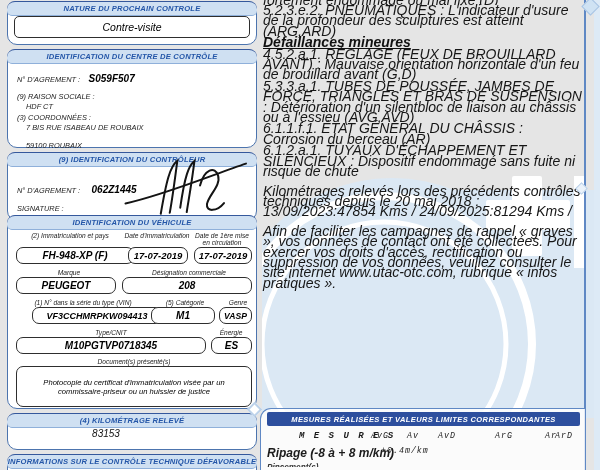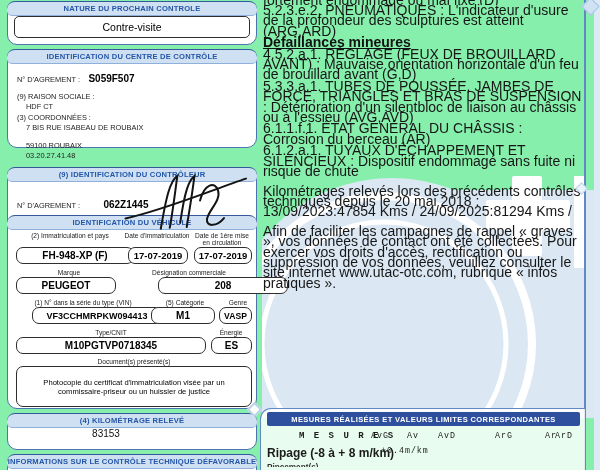--- a/index.html
+++ b/index.html
@@ -1,18 +1,18 @@
 <!DOCTYPE html>
 <html><head>
 <meta charset="utf-8">
 <style>
   html,body{margin:0;padding:0;}
   #page{
     position:relative; width:600px; height:470px; overflow:hidden;
-    background:#86efac; font-family:"Liberation Sans",sans-serif; color:#1c1c1c;
+    background:#e5e5e5; font-family:"Liberation Sans",sans-serif; color:#1c1c1c;font-style:italic;
   }
   
   .sec{
     position:absolute; left:7px; width:250px;
     border:1.6px solid #4c74ae; border-radius:10px; background:#fff;
     box-sizing:border-box;
   }
   .sec-header{
     background:#cfe0f2; color:#2456a8; font-weight:bold;
     font-size:7.6px; letter-spacing:.2px; text-align:center;
@@ -96,26 +96,26 @@
       </div>
       <div class="lbl" style="margin-top:6px;">(9) RAISON SOCIALE :</div>
       <div class="lbl" style="margin-left:9px; margin-top:1px;">HDF CT</div>
       <div class="lbl" style="margin-top:2px;">(3) COORDONNÉES :</div>
       <div class="lbl" style="margin-left:9px; margin-top:1px;">7 BIS RUE ISABEAU DE ROUBAIX</div>
       <div class="lbl" style="margin-left:9px; margin-top:9px;">59100 ROUBAIX</div>
       <div class="lbl" style="margin-left:9px; margin-top:1px;">03.20.27.41.48</div>
     </div>
   </div>
 
-  <div class="sec" style="top:167px; height:69px;">
+  <div class="sec" style="top:152px; height:69px;">
     <div class="sec-header">(9) IDENTIFICATION DU CONTRÔLEUR</div>
     <div style="padding:12px 0 0 9px;">
       <div>
         <span class="lbl">N° D'AGREMENT :</span>
-        <span class="val-b" style="margin-left:19px;">062Z1445</span>
+        <span class="val-b" style="margin-left:7px;">062Z1445</span>
       </div>
       <div class="lbl" style="margin-top:7px;">SIGNATURE :</div>
     </div>
     <svg id="sig" width="132" height="58" viewBox="0 0 132 58">
       <g fill="none" stroke="#141414" stroke-width="2" stroke-linecap="round">
         <path d="M4,40 C42,36 96,20 128,13"></path>
         <path d="M38,54 C47,22 52,8 60,3 C55,24 50,44 47,54"></path>
         <path d="M58,50 C66,18 71,9 77,5 C72,27 66,47 64,55"></path>
         <path d="M80,30 C86,14 97,12 99,22 C101,32 88,40 85,49 C83,57 94,58 102,50"></path>
       </g>
@@ -138,21 +138,21 @@
     <div class="innerbox" style="left:186px; top:31px; width:58px; height:17px; font-size:9.5px;">
       <span>17-07-2019</span>
     </div>
 
     <div class="flabel" style="left:8px; top:53px; width:106px;">Marque</div>
     <div class="flabel" style="left:118px; top:53px; width:126px;">Désignation commerciale</div>
 
     <div class="innerbox" style="left:8px; top:61px; width:100px; height:17px;">
       <span>PEUGEOT</span>
     </div>
-    <div class="innerbox" style="left:114px; top:61px; width:130px; height:17px;margin-left:36px;">
+    <div class="innerbox" style="left:114px; top:61px; width:130px; height:17px;">
       <span>208</span>
     </div>
 
     <div class="flabel" style="left:8px; top:83px; width:134px;">(1) N° dans la série du type (VIN)</div>
     <div class="flabel" style="left:142px; top:83px; width:70px;">(5) Catégorie internationale</div>
     <div class="flabel" style="left:214px; top:83px; width:32px;">Genre</div>
 
     <div class="innerbox" style="left:24px; top:91px; width:130px; height:17px; font-size:9px;">
       <span>VF3CCHMRPKW094413</span>
     </div>

